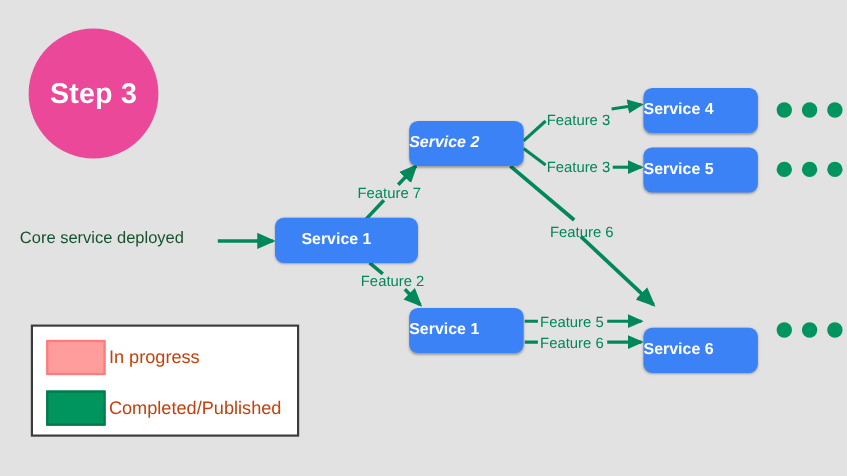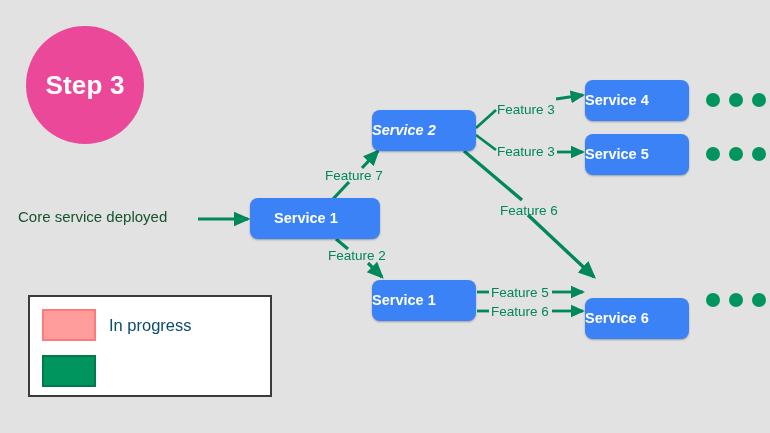--- a/index.html
+++ b/index.html
@@ -128,22 +128,22 @@
   }
   .legend-swatch.inprogress {
     background: #ff9c9c;
     border: 2px solid #ff7b7b;
   }
   .legend-swatch.completed {
     background: #00945e;
     border: 2px solid #007a4d;
   }
   .legend-text {
-    margin-left: 13px;
-    color: #0c4a6e;
+    margin-left: 3px;
+    color: #c2410c;
     font-size: 16.5px;
     white-space: nowrap;
     line-height: 1;
   }
 </style>
 </head>
 <body>
 
 <div id="stage">
 
@@ -239,16 +239,17 @@
     <span class="dot"></span>
   </div>
 
   <div class="legend">
     <div class="legend-row legend-row-0">
       <span class="legend-swatch inprogress"></span>
       <span class="legend-text">In progress</span>
     </div>
     <div class="legend-row legend-row-1">
       <span class="legend-swatch completed"></span>
+      <span class="legend-text">Completed/Published</span>
     </div>
   </div>
 
 </div>
 
 </body></html>

